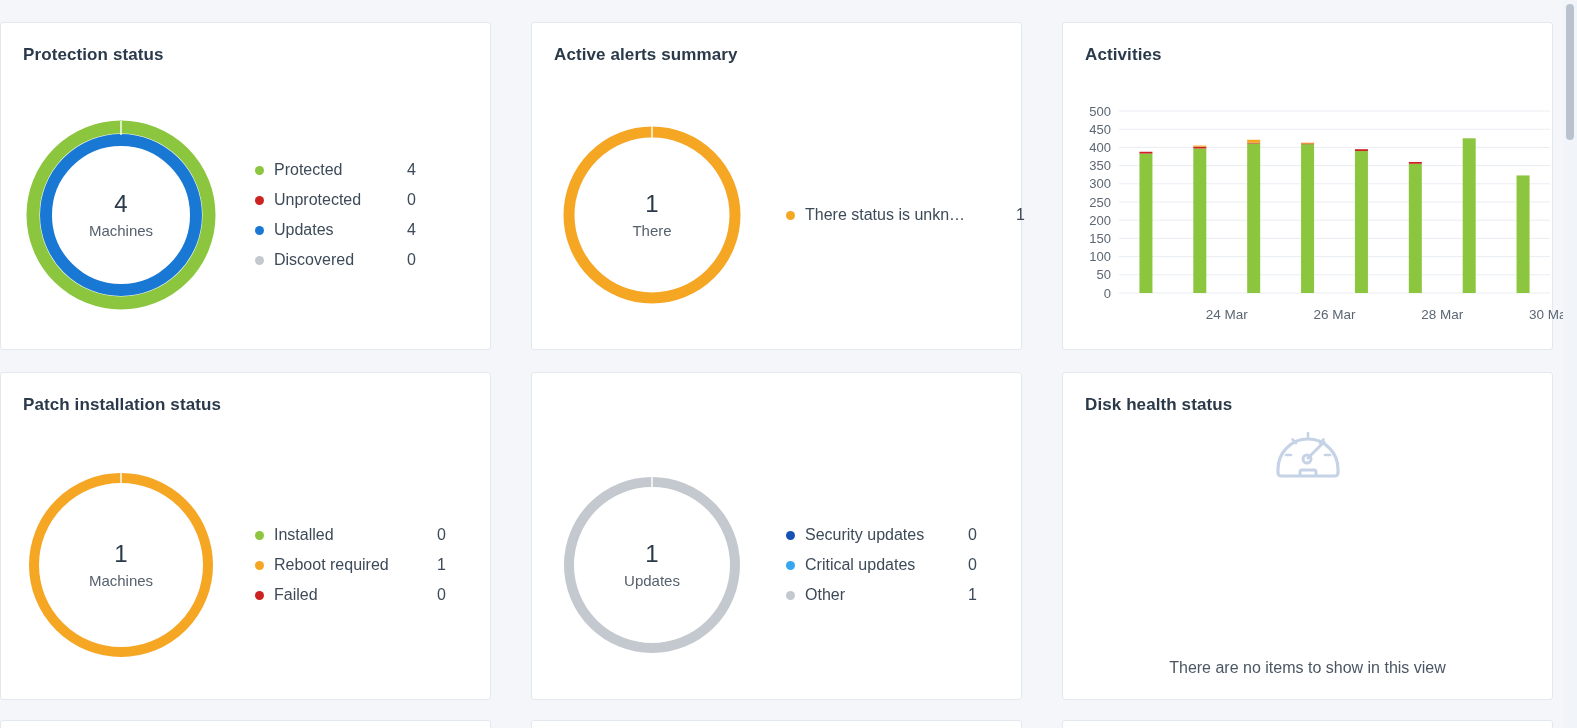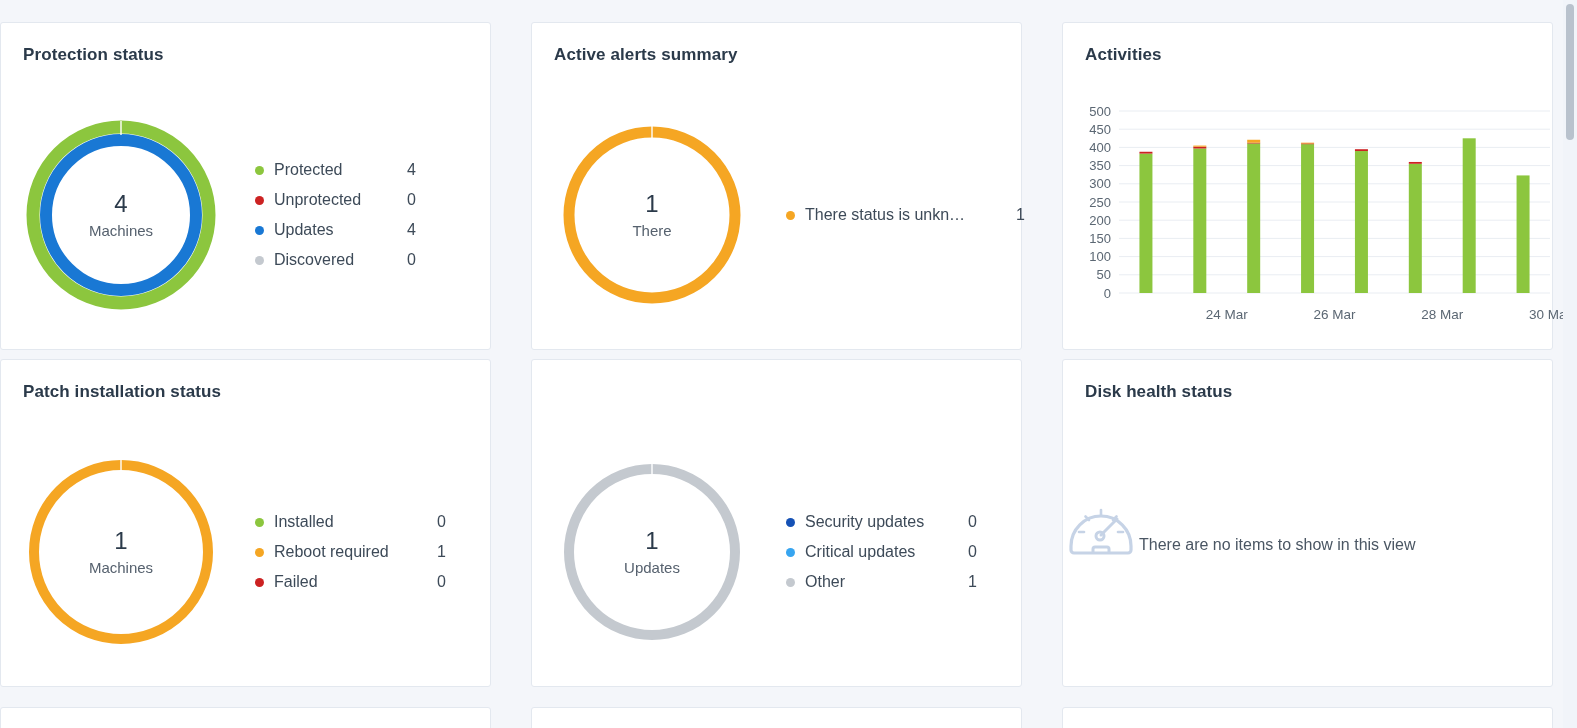--- a/index.html
+++ b/index.html
@@ -24,21 +24,21 @@
     padding: 22px 0 0 0;
     box-sizing: border-box;
   }
 
   .widget-row {
     display: flex;
     gap: 40px;
     padding: 0 10px 0 0;
     box-sizing: border-box;
   }
-  .widget-row.row-2 { margin-top: 9px; }
+  .widget-row.row-2 { margin-top: 22px; }
   .widget-row.row-3 { margin-top: 20px; }
 
   .card {
     background: #ffffff;
     border: 1px solid #e3e8ef;
     border-radius: 3px;
     box-sizing: border-box;
     position: relative;
     flex: 1 1 0;
   }
@@ -138,27 +138,27 @@
     position: absolute;
     left: 0; top: 62px;
     width: 100%;
     height: 266px;
   }
   .chart-svg { display: block; }
 
   
   .empty-state {
     position: absolute;
-    left: 0; top: 55px;
+    left: 0; top: 44px;
     width: 100%;
     height: 260px;
     display: flex;
-    flex-direction: row;
+    flex-direction: column;
     align-items: center;
-    justify-content: flex-start;
+    justify-content: space-between;
   }
   .empty-icon { margin-bottom: 28px; }
   .empty-text {
     font-size: 16px;
     color: #4a5663;
   }
 
   
   #scrollbar-track {
     position: absolute;

